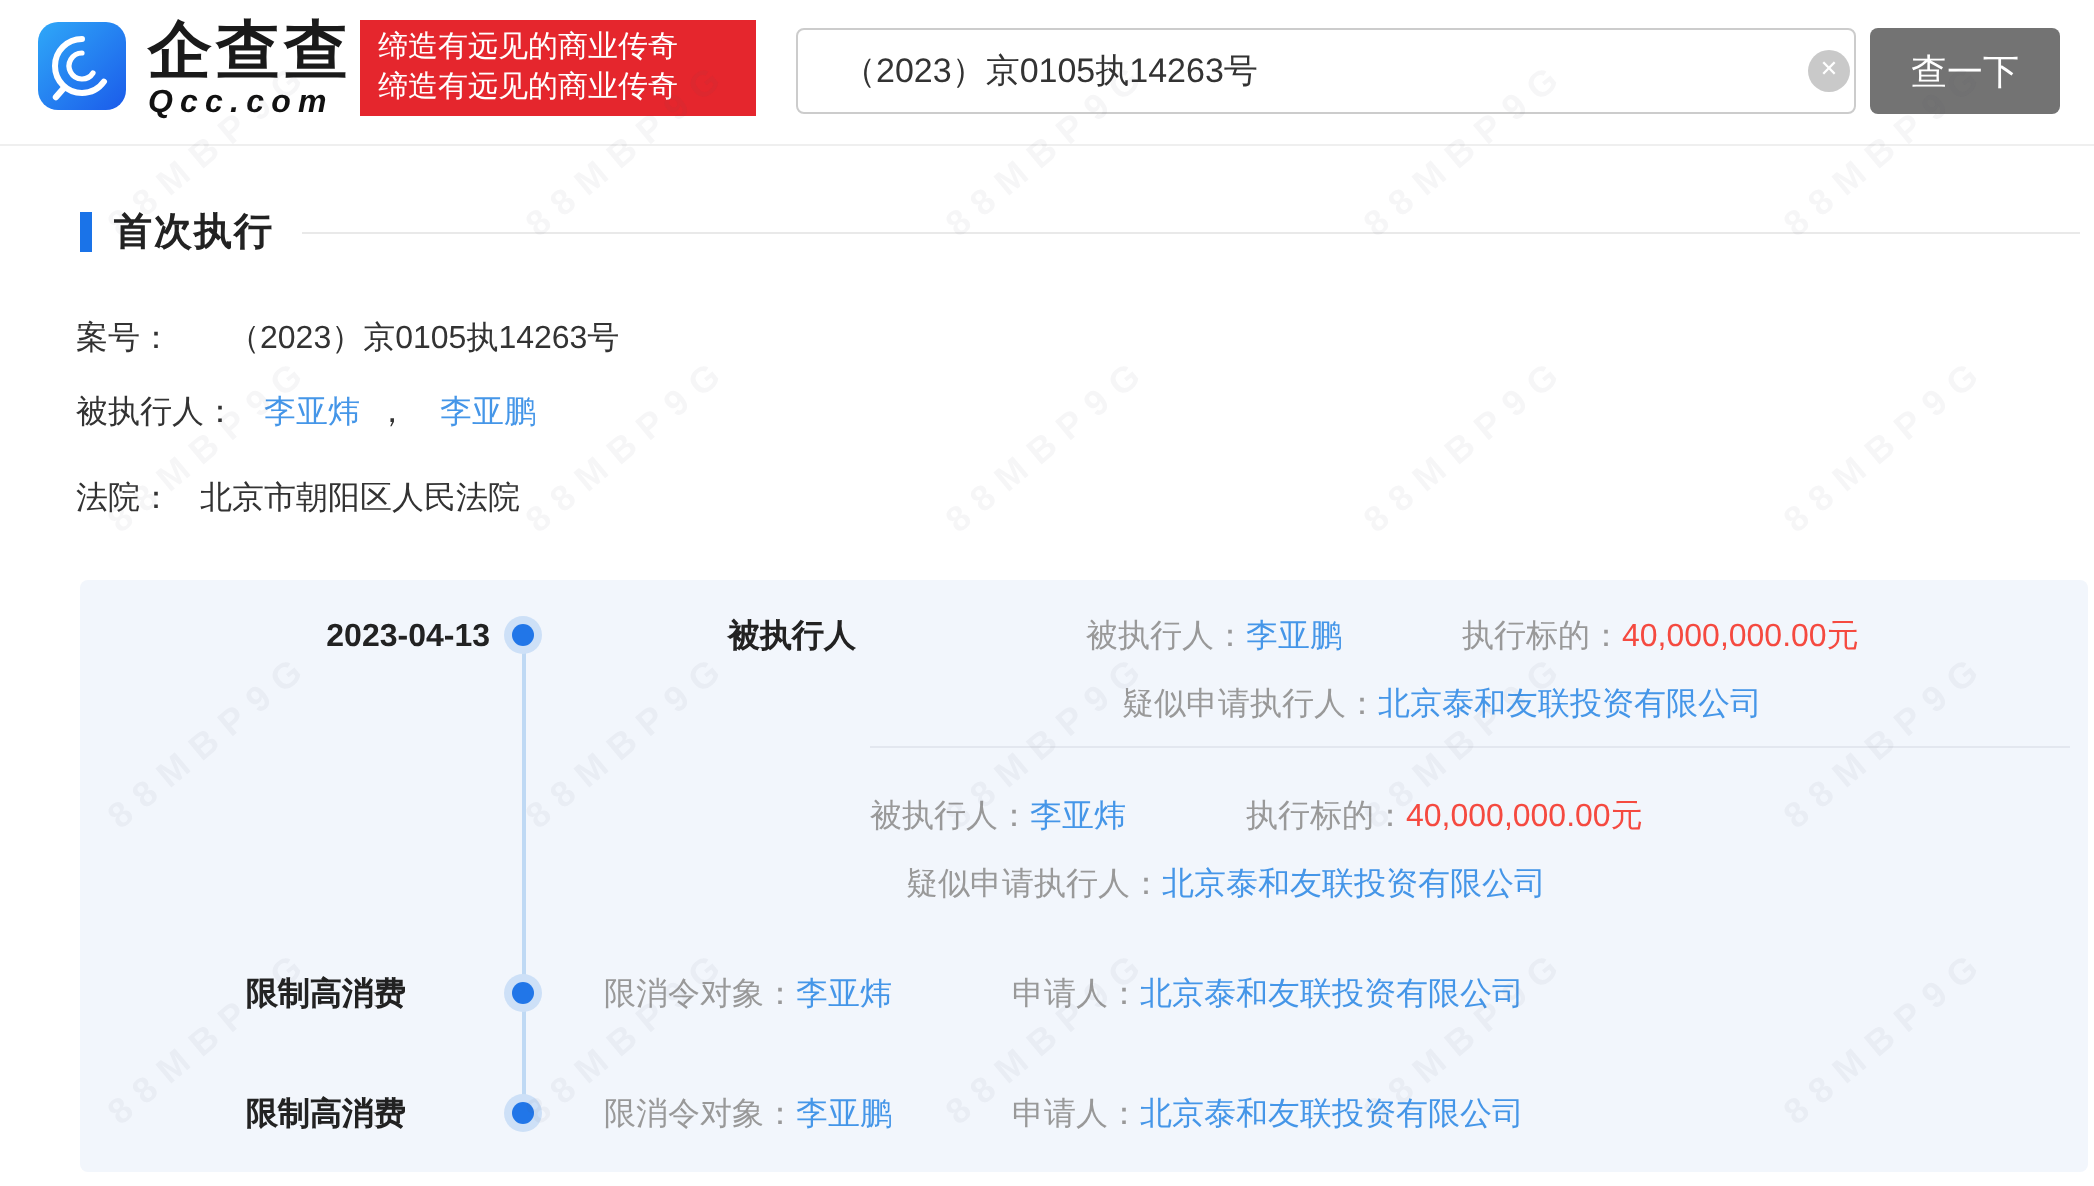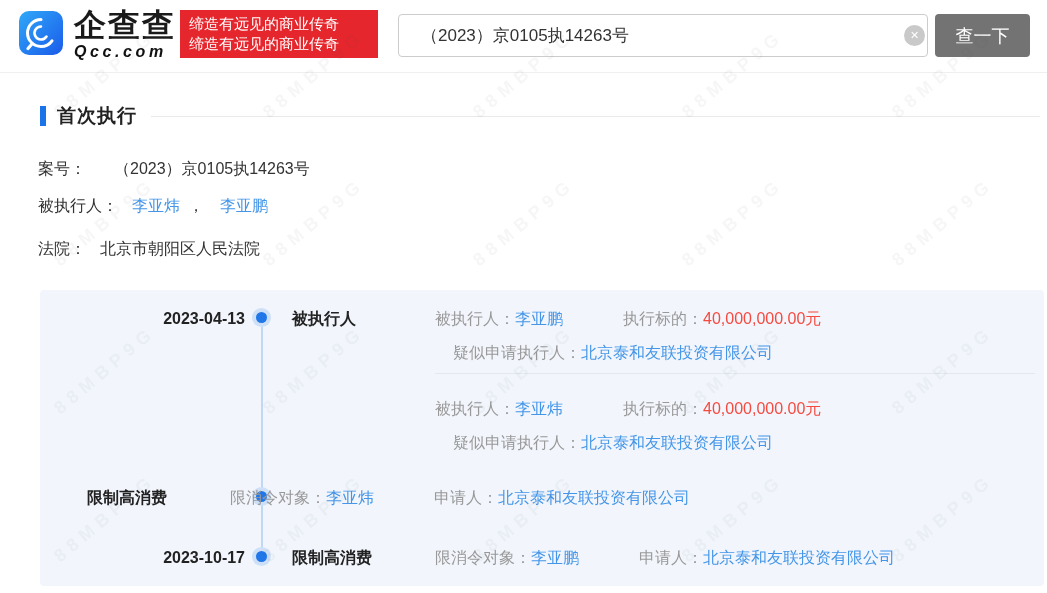--- a/index.html
+++ b/index.html
@@ -52,21 +52,21 @@
   .lnk { color:#4596e8; cursor:pointer; text-decoration:none; }
 
   
   .panel { position:absolute; left:40px; top:290px; width:1004px; height:296px;
            background:#f2f6fc; border-radius:4px; z-index:1; }
   .vline { position:absolute; left:221px; top:28px; width:2px; height:239px; background:#bfd9f4; }
   .dot { position:absolute; left:216px; width:11px; height:11px; border-radius:50%;
          background:#2176e8; box-shadow:0 0 0 4px #cde0f7; }
   .dot1 { top:22px; } .dot2 { top:201px; } .dot3 { top:261px; }
 
-  .trow { position:absolute; left:0; right:0; display:flex; font-size:16px; }
+  .trow { position:absolute; left:0; right:0; display:flex; font-size:16px;gap:36px; }
   .r1 { top:18px; } .r3 { top:197px; } .r4 { top:257px; }
   .col-date { width:205px; text-align:right; font-weight:700; color:#222; line-height:22px; }
   .col-gap { width:47px; }
   .col-event { width:143px; font-weight:700; color:#222; line-height:22px; }
   .col-content { flex:1; line-height:22px; }
   .cline { display:flex; white-space:nowrap; }
   .cline + .cline { margin-top:12px;margin-left:18px; }
   .pair2 { margin-left:60px; }
   .lbl { color:#999; }
   .amt { color:#f54a40; }
@@ -174,21 +174,20 @@
         <div class="cline">
           <span class="lbl">限消令对象：</span>
           <span class="lnk">李亚炜</span>
           <span class="lbl pair2">申请人：</span>
           <span class="lnk">北京泰和友联投资有限公司</span>
         </div>
       </div>
     </div>
 
     <div class="trow r4">
-      <div class="col-date">2023-10-17</div>
       <div class="col-gap"></div>
       <div class="col-event">限制高消费</div>
       <div class="col-content">
         <div class="cline">
           <span class="lbl">限消令对象：</span>
           <span class="lnk">李亚鹏</span>
           <span class="lbl pair2">申请人：</span>
           <span class="lnk">北京泰和友联投资有限公司</span>
         </div>
       </div>

